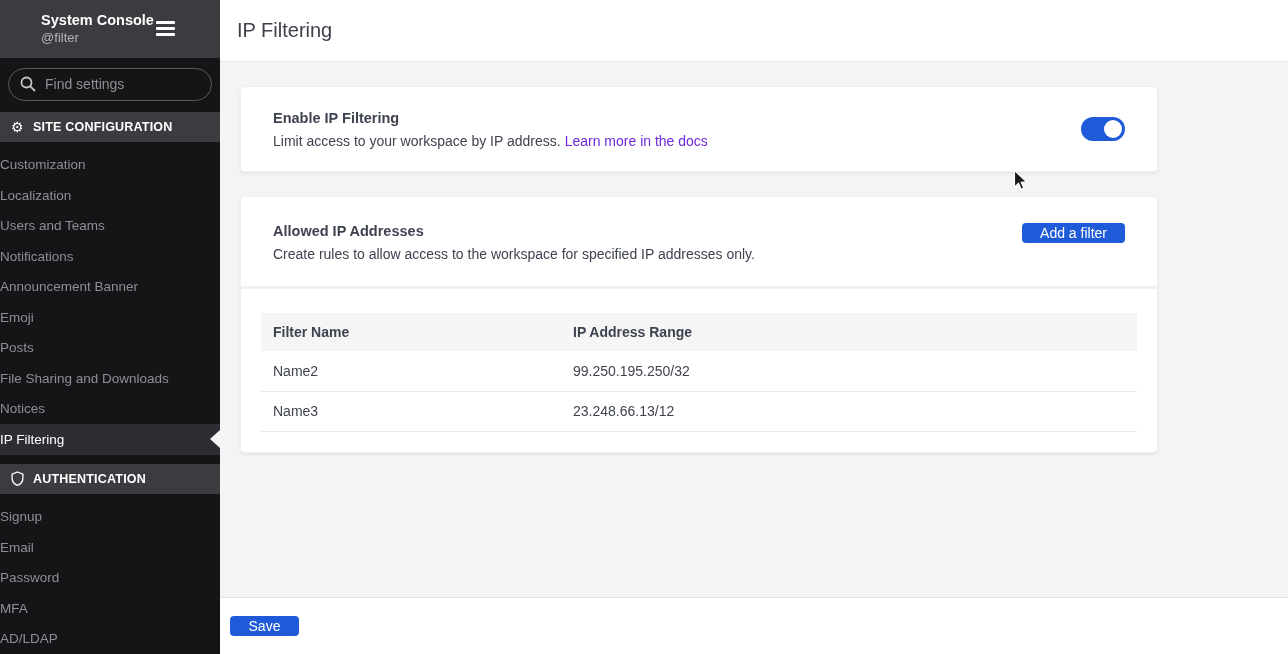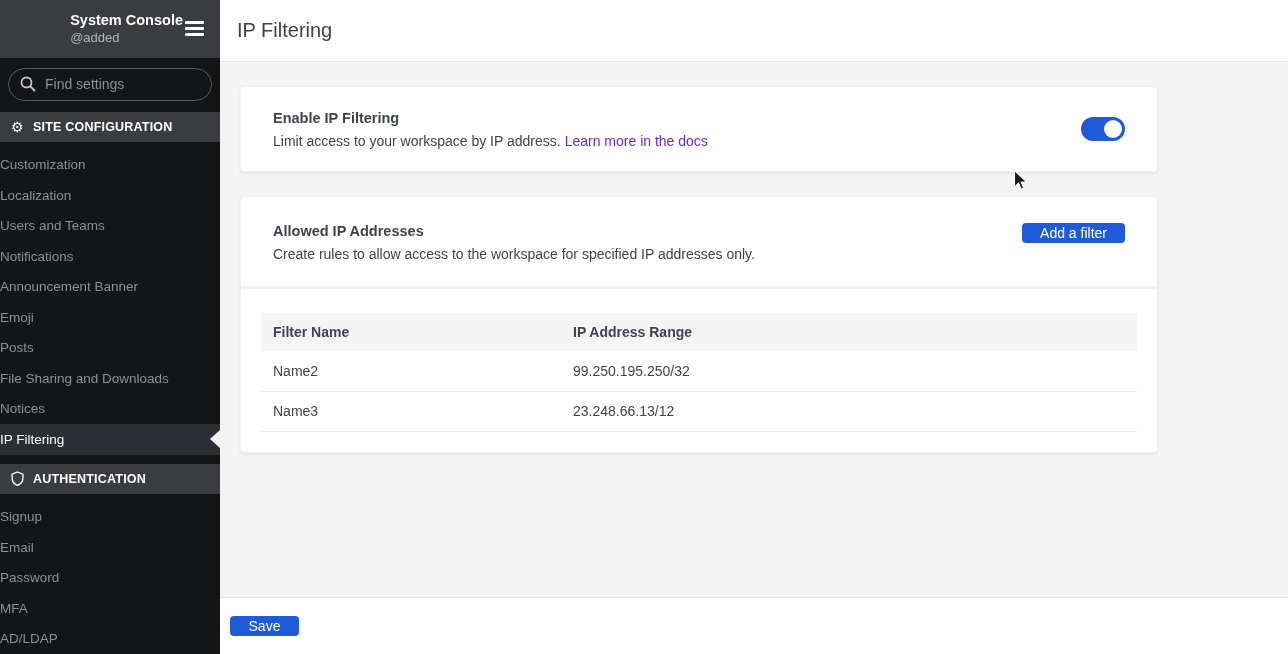--- a/index.html
+++ b/index.html
@@ -2,21 +2,21 @@
 <html><head>
 <meta charset="utf-8">
 <style>
   * { margin:0; padding:0; box-sizing:border-box; }
   html,body { width:1288px; height:654px; overflow:hidden; }
   body { font-family:"Liberation Sans","DejaVu Sans",sans-serif; background:#f4f4f4; position:relative; }
   .app { display:flex; width:1288px; height:654px; }
 
   
   .sidebar { width:220px; min-width:220px; height:654px; background:#141517; display:flex; flex-direction:column; overflow:hidden; }
-  .sb-header { height:58px; background:#3b3c40; display:flex; align-items:center; justify-content:flex-end; padding:0 14px 0 12px; }
+  .sb-header { height:58px; background:#3b3c40; display:flex; align-items:center; justify-content:center; padding:0 14px 0 12px; }
   .sb-header-left { display:flex; flex-direction:column; gap:2px; }
   .sb-title { color:#ffffff; font-size:14.5px; font-weight:bold; }
   .sb-user { color:#b3b4b6; font-size:13px; }
   .hamburger { display:flex; flex-direction:column; gap:3px; cursor:pointer; padding:4px 2px; }
   .hamburger span { display:block; width:19px; height:3px; background:#ffffff; border-radius:1px; }
   .sb-search-wrap { padding:10px 8px 11px 8px; position:relative; }
   .sb-search { width:100%; height:33px; background:transparent; border:1px solid #5a5b5e; border-radius:17px; color:#c5c5c8; font-size:14px; padding:0 12px 0 36px; outline:none; font-family:inherit; }
   .sb-search::placeholder { color:#8f9093; }
   .sb-search-icon { position:absolute; left:20px; top:18px; width:16px; height:16px; pointer-events:none; }
   .sb-section-header { height:30px; background:#3b3c40; color:#ffffff; font-size:12.5px; font-weight:bold; display:flex; align-items:center; gap:8px; padding-left:10px; letter-spacing:.2px; }
@@ -61,21 +61,21 @@
 </style>
 </head>
 <body>
 
 <div class="app">
 
   <aside class="sidebar">
     <div class="sb-header">
       <div class="sb-header-left">
         <span class="sb-title">System Console</span>
-        <span class="sb-user">@added</span>
+        <span class="sb-user">@filter</span>
       </div>
       <div class="hamburger">
           <span></span>
           <span></span>
           <span></span>
         </div>
     </div>
 
     <div class="sb-search-wrap">
       <svg class="sb-search-icon" viewBox="0 0 16 16">

